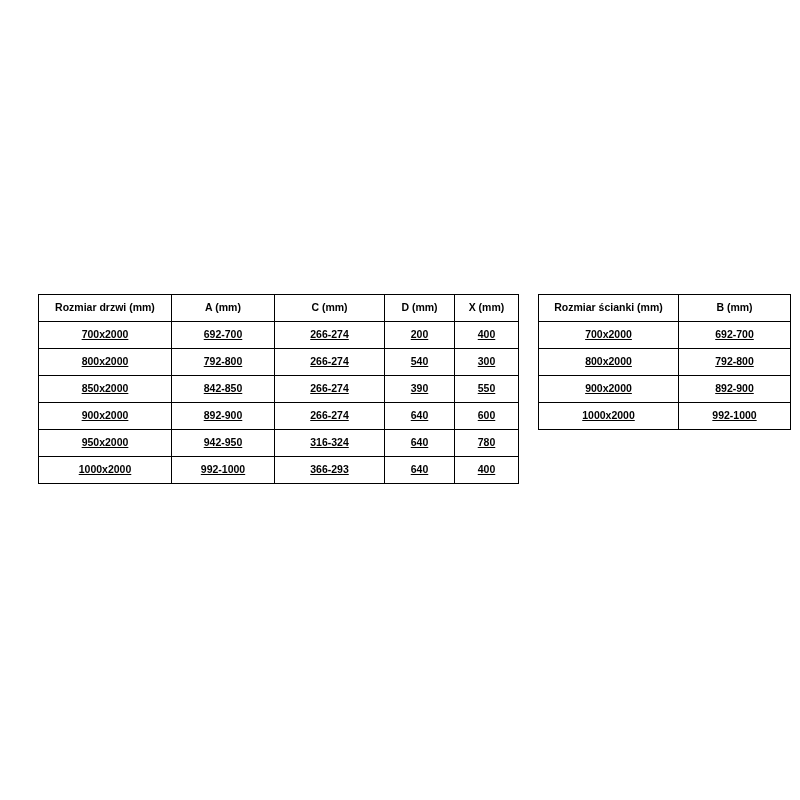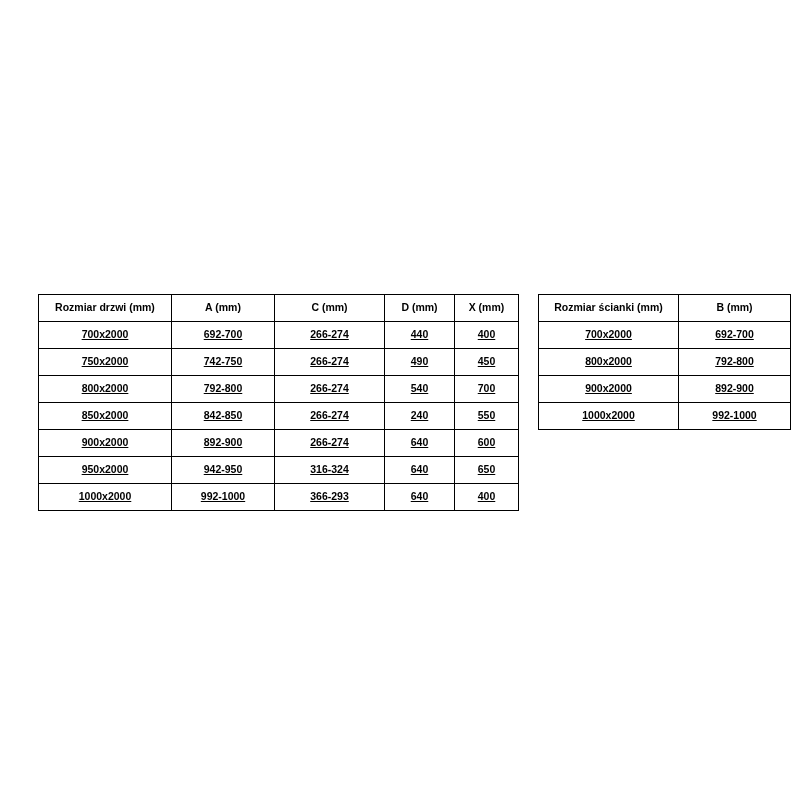--- a/index.html
+++ b/index.html
@@ -95,57 +95,50 @@
           <th>C (mm)</th>
           <th>D (mm)</th>
           <th>X (mm)</th>
         </tr>
       </thead>
       <tbody>
         <tr>
           <td>700x2000</td>
           <td>692-700</td>
           <td>266-274</td>
-          <td>440</td>
+          <td>200</td>
           <td>400</td>
-        </tr>
-        <tr>
-          <td>750x2000</td>
-          <td>742-750</td>
-          <td>266-274</td>
-          <td>490</td>
-          <td>450</td>
         </tr>
         <tr>
           <td>800x2000</td>
           <td>792-800</td>
           <td>266-274</td>
           <td>540</td>
-          <td>700</td>
+          <td>300</td>
         </tr>
         <tr>
           <td>850x2000</td>
           <td>842-850</td>
           <td>266-274</td>
-          <td>240</td>
+          <td>390</td>
           <td>550</td>
         </tr>
         <tr>
           <td>900x2000</td>
           <td>892-900</td>
           <td>266-274</td>
           <td>640</td>
           <td>600</td>
         </tr>
         <tr>
           <td>950x2000</td>
           <td>942-950</td>
           <td>316-324</td>
           <td>640</td>
-          <td>650</td>
+          <td>780</td>
         </tr>
         <tr>
           <td>1000x2000</td>
           <td>992-1000</td>
           <td>366-293</td>
           <td>640</td>
           <td>400</td>
         </tr>
       </tbody>
     </table>

